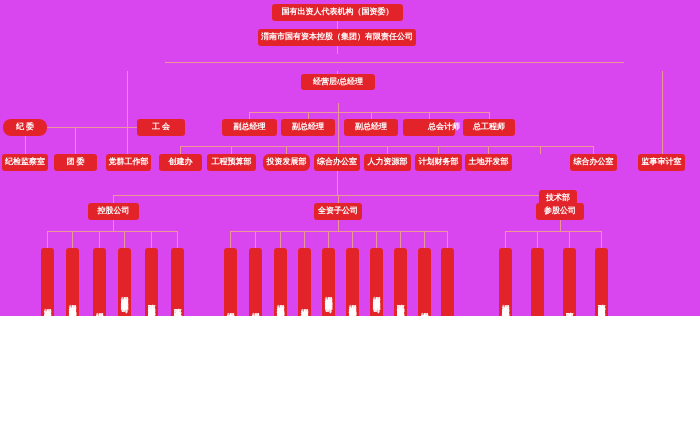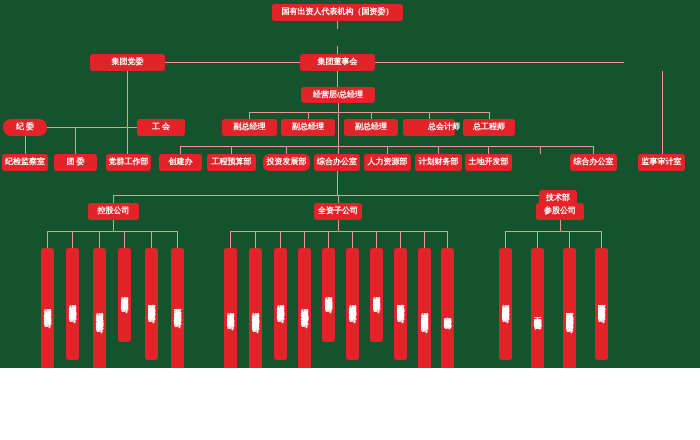--- a/index.html
+++ b/index.html
@@ -1,17 +1,17 @@
 <!DOCTYPE html>
 <html><head>
 <meta charset="utf-8">
 <style>
   html,body{margin:0;padding:0;background:#ffffff;}
   body{font-family:"Liberation Sans",sans-serif;}
-  #chart{position:relative;width:700px;height:368px;background:#14532d;overflow:hidden;text-decoration:underline;}
+  #chart{position:relative;width:700px;height:316px;background:#d946ef;overflow:hidden;text-decoration:underline;}
   #lines{position:absolute;left:0;top:0;width:700px;height:440px;}
   .box{position:absolute;background:#e2232a;color:#ffffff;display:flex;align-items:center;justify-content:center;
        font-weight:bold;border-radius:3px;box-sizing:border-box;text-align:center;line-height:1.1;}
   .h{font-size:8px;letter-spacing:0;white-space:nowrap;}
   .top{font-size:8px;}
   .v{writing-mode:vertical-rl;text-orientation:upright;font-size:7.5px;letter-spacing:1px;padding:4px 0;}
   .vs{font-size:7.5px;letter-spacing:0.3px;}
   .bh{font-size:7px;white-space:pre-line;border-radius:4px;line-height:1.35;letter-spacing:0;}
 </style>
 </head>
@@ -78,23 +78,22 @@
       <line x1="569" y1="231" x2="569" y2="248" stroke="#ee9596" stroke-width="1"></line>
       <line x1="601" y1="231" x2="601" y2="248" stroke="#ee9596" stroke-width="1"></line>
       <line x1="94" y1="392" x2="94" y2="402" stroke="#ee9596" stroke-width="1"></line>
       <line x1="183" y1="392" x2="183" y2="402" stroke="#ee9596" stroke-width="1"></line>
       <line x1="274" y1="392" x2="274" y2="402" stroke="#ee9596" stroke-width="1"></line>
       <line x1="365" y1="392" x2="365" y2="402" stroke="#ee9596" stroke-width="1"></line>
       <line x1="454" y1="392" x2="454" y2="402" stroke="#ee9596" stroke-width="1"></line>
       <line x1="545" y1="392" x2="545" y2="402" stroke="#ee9596" stroke-width="1"></line>
     </svg>
 <div class="box h top" style="left: 272px; top: 4px; width: 131px; height: 17px;">国有出资人代表机构（国资委）</div>
-    <div class="box h" style="left: 90px; top: 54px; width: 75px; height: 17px;">集团党委</div>
-    <div class="box h" style="left: 300px; top: 54px; width: 75px; height: 17px;">集团董事会</div>
-    <div class="box h" style="left: 301px; top: 87px; width: 74px; height: 16px;">经营层/总经理</div>
+    <div class="box h top" style="left: 258px; top: 29px; width: 158px; height: 17px;">渭南市国有资本控股（集团）有限责任公司</div>
+    <div class="box h" style="left: 301px; top: 74px; width: 74px; height: 16px;">经营层/总经理</div>
     <div class="box h" style="left: 3px; top: 119px; width: 44px; height: 17px; border-radius: 8px;">纪 委</div>
     <div class="box h" style="left: 137px; top: 119px; width: 48px; height: 17px;">工 会</div>
     <div class="box h" style="left: 222px; top: 119px; width: 55px; height: 17px;">副总经理</div>
     <div class="box h" style="left: 281px; top: 119px; width: 54px; height: 17px;">副总经理</div>
     <div class="box h" style="left: 344px; top: 119px; width: 54px; height: 17px;">副总经理</div>
     <div class="box h" style="left: 403px; top: 119px; width: 52px; height: 17px; padding-left: 30px;">总会计师</div>
     <div class="box h" style="left: 463px; top: 119px; width: 52px; height: 17px;">总工程师</div>
     <div class="box h" style="left: 2px; top: 154px; width: 46px; height: 17px;">纪检监察室</div>
     <div class="box h" style="left: 54px; top: 154px; width: 43px; height: 17px;">团 委</div>
     <div class="box h" style="left: 106px; top: 154px; width: 45px; height: 17px;">党群工作部</div>

